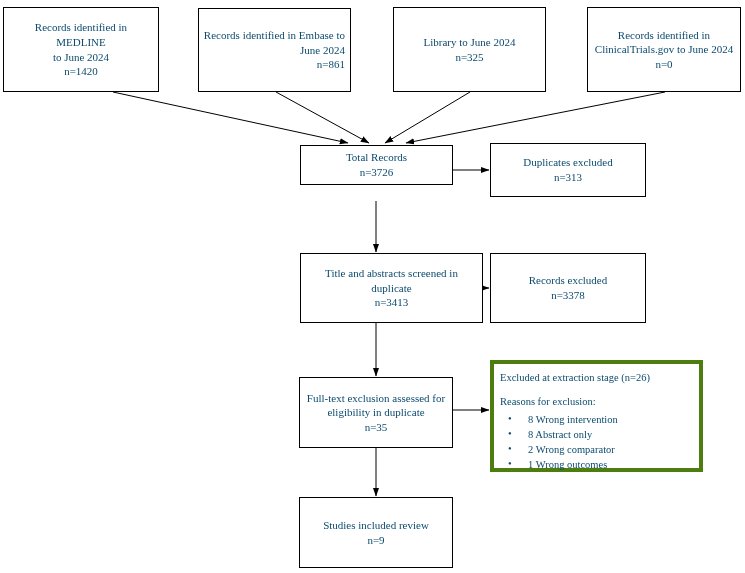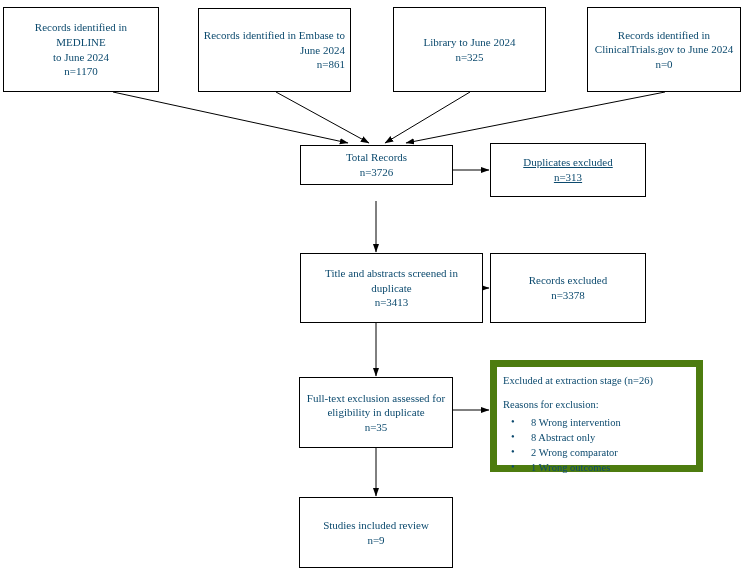--- a/index.html
+++ b/index.html
@@ -39,30 +39,30 @@
   #src-cochrane  { left: 393px; top: 7px;  width: 153px; height: 85px; }
   #src-ctgov     { left: 587px; top: 7px;  width: 154px; height: 85px; }
 
   
   #box-total     { left: 300px; top: 145px; width: 153px; height: 40px; }
   #box-screened  { left: 300px; top: 253px; width: 183px; height: 70px; }
   #box-fulltext  { left: 299px; top: 377px; width: 154px; height: 71px; }
   #box-included  { left: 299px; top: 497px; width: 154px; height: 71px; }
 
   
-  #box-duplicates { left: 490px; top: 143px; width: 156px; height: 54px; text-decoration: underline; }
+  #box-duplicates { left: 490px; top: 143px; width: 156px; height: 54px; }
   #box-recexcl    { left: 490px; top: 253px; width: 156px; height: 70px; }
 
   
   #panel-reasons {
     position: absolute;
     left: 490px; top: 360px;
     width: 213px; height: 112px;
     box-sizing: border-box;
-    border: 7px solid #4d7c0f;
+    border: 4px solid #4d7c0f;
     background: #ffffff;
     font-size: 10.5px;
     line-height: 1.3;
     padding: 7px 0 0 6px;
     text-align: left;
   }
   #panel-reasons .panel-head { margin-bottom: 10px; white-space: nowrap; }
   #panel-reasons .panel-sub { margin-bottom: 5px; white-space: nowrap; }
   #panel-reasons ul {
     list-style: none;
@@ -114,21 +114,21 @@
 
     <line x1="453" y1="410" x2="489" y2="410" stroke="#000" stroke-width="1" marker-end="url(#ah)"></line>
 
     <line x1="376" y1="448" x2="376" y2="496" stroke="#000" stroke-width="1" marker-end="url(#ah)"></line>
   </svg>
 
   <div class="box" id="src-medline">
     <span class="line">Records identified in</span>
     <span class="line">MEDLINE</span>
     <span class="line">to June 2024</span>
-    <span class="line">n=1170</span>
+    <span class="line">n=1420</span>
   </div>
 
   <div class="box" id="src-embase">
     <span class="line">Records identified in Embase to</span>
     <span class="line">June 2024</span>
     <span class="line">n=861</span>
   </div>
 
   <div class="box" id="src-cochrane">
     <span class="line">Library to June 2024</span>

